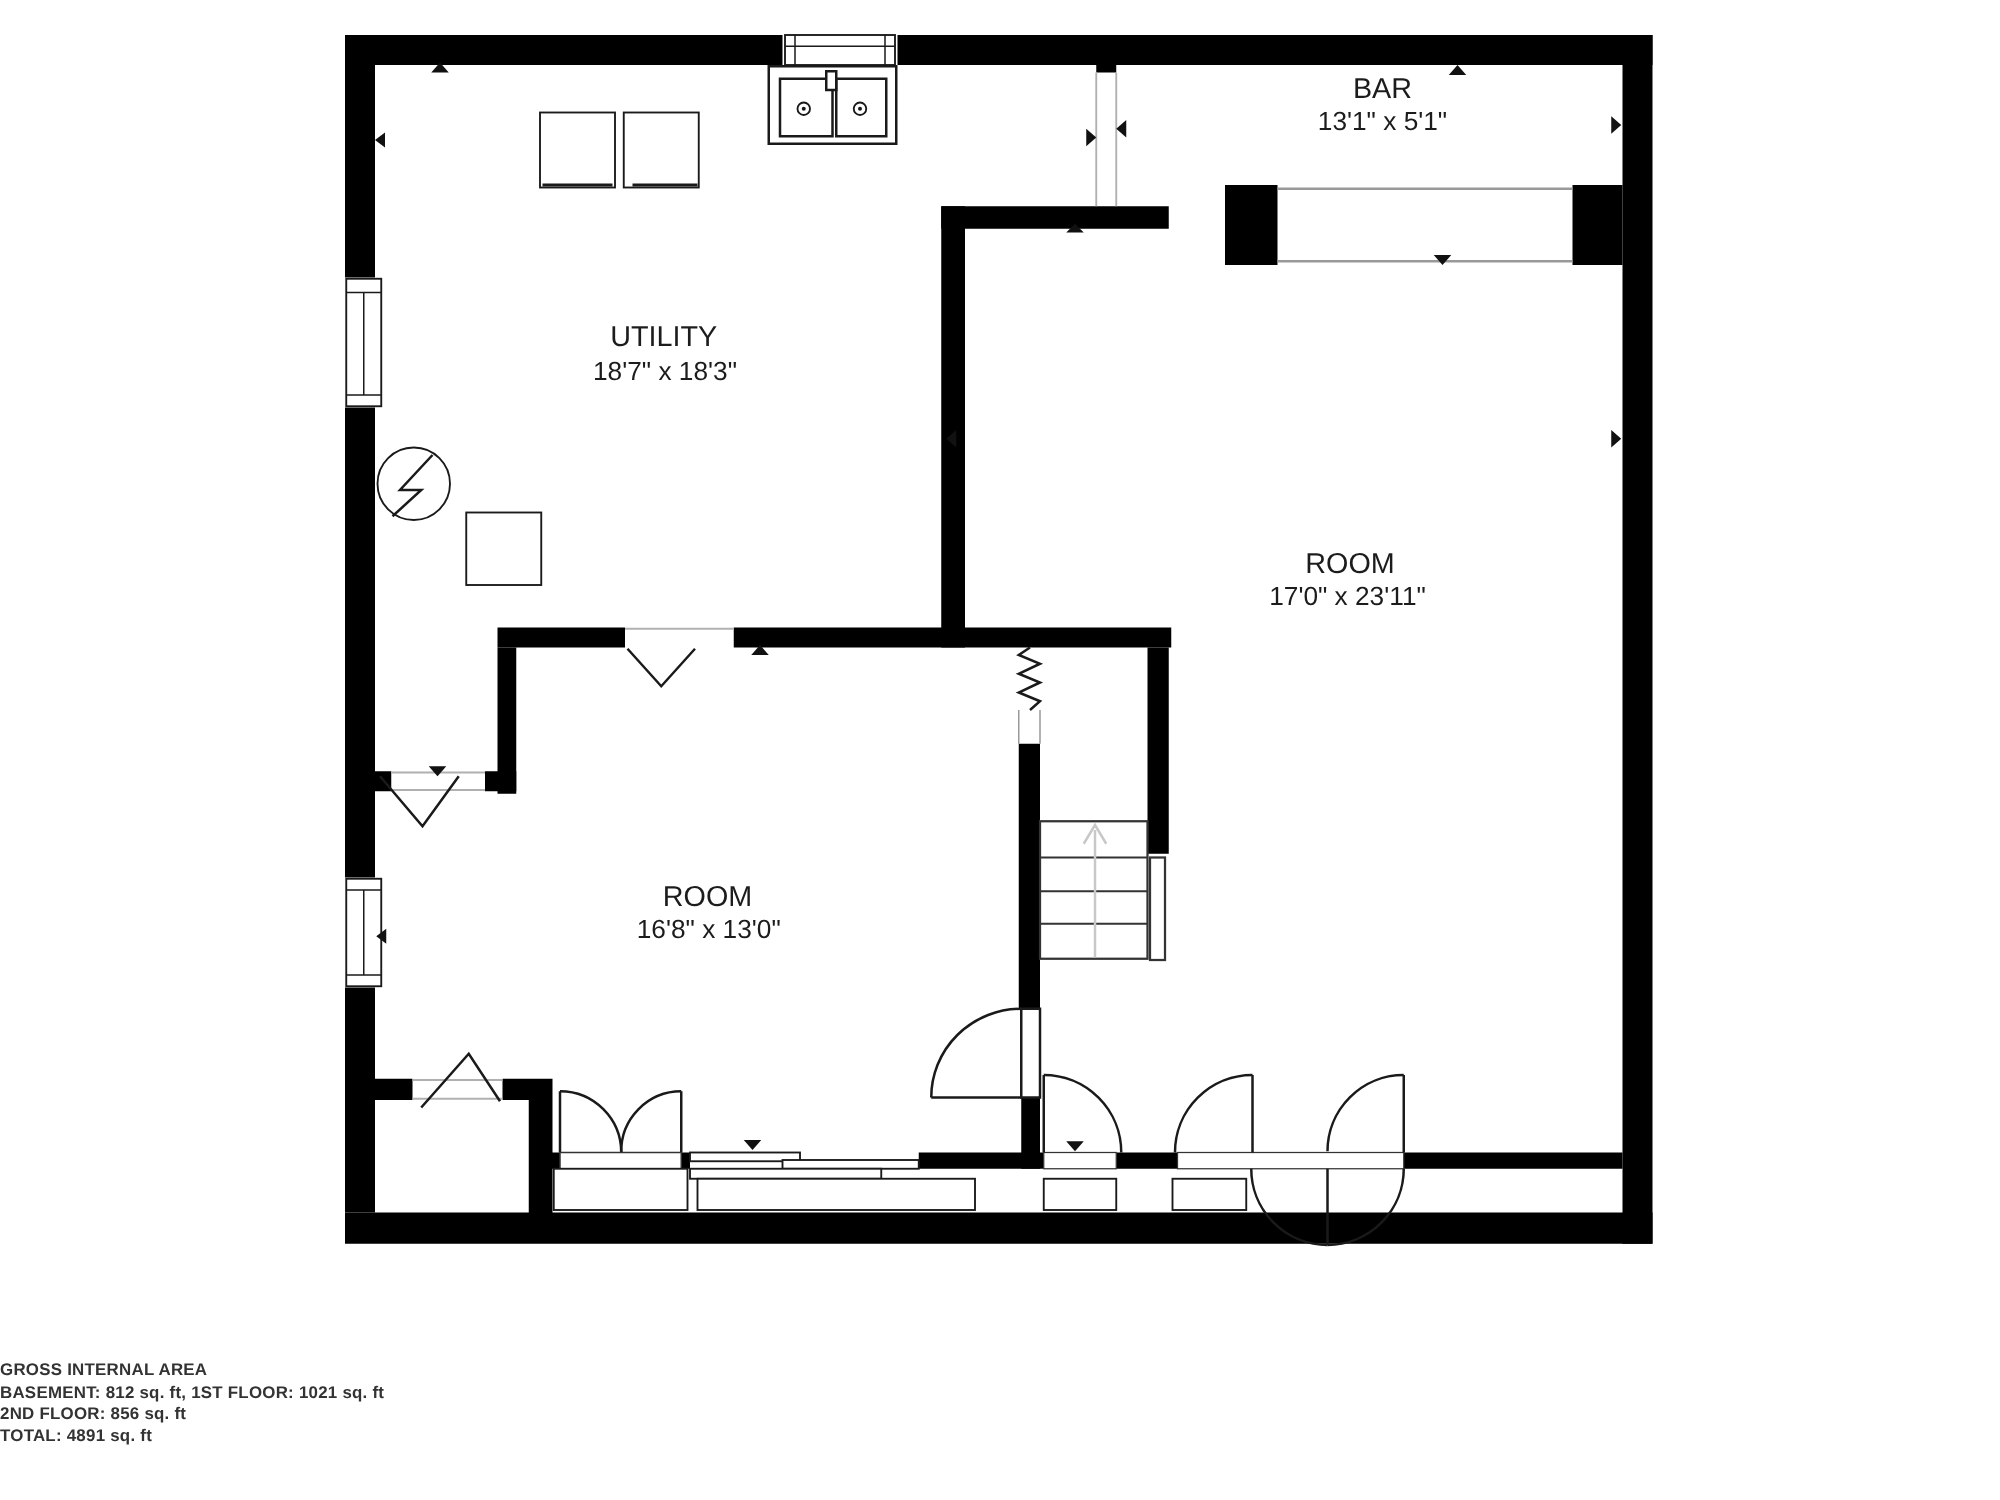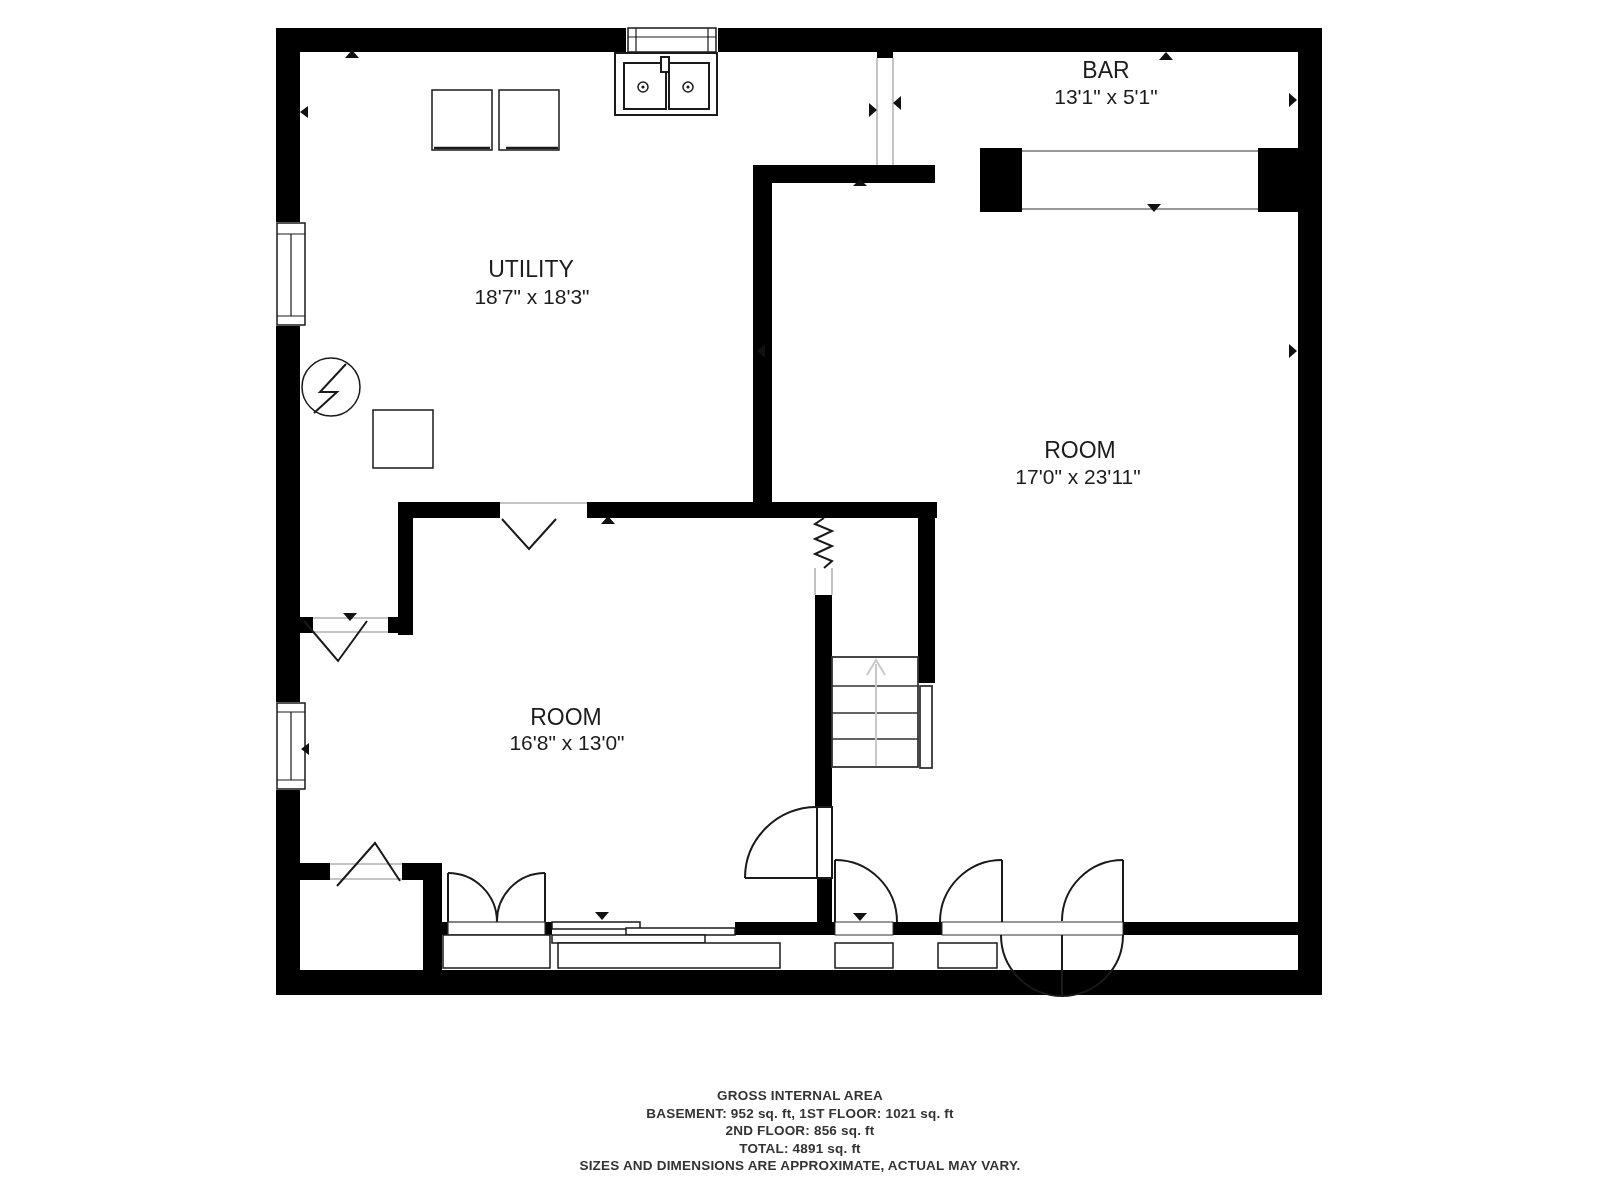--- a/index.html
+++ b/index.html
@@ -4,21 +4,21 @@
 <style>
   html,body{margin:0;padding:0;background:#ffffff;}
   .canvas{
     position:relative;width:1600px;height:1200px;background:#ffffff;
     font-family:"Liberation Sans",sans-serif;overflow:hidden;padding-left:43px;
   }
   .plan-svg{position:absolute;left:0;top:0;}
   .room-name{font-size:23px;fill:#1c1c1c;text-anchor:middle;}
   .room-dims{font-size:21px;fill:#1c1c1c;text-anchor:middle;}
   .footer{
-    position:absolute;left:0;top:1087px;width:1600px;text-align:center;
+    position:absolute;left:0;top:1087px;width:1600px;
     font-size:13.5px;font-weight:bold;color:#333;line-height:17.6px;
     letter-spacing:.2px;
   }
 </style>
 </head>
 <body>
 
 <div class="canvas">
 
 <svg class="plan-svg" width="1600" height="1200" viewBox="0 0 1600 1200">
@@ -208,19 +208,18 @@
     <text class="room-name" x="1080" y="458">ROOM</text>
     <text class="room-dims" x="1078" y="484">17'0" x 23'11"</text>
 
     <text class="room-name" x="566" y="725">ROOM</text>
     <text class="room-dims" x="567" y="750">16'8" x 13'0"</text>
   </g>
 </svg>
 
 <div class="footer">
   <div>GROSS INTERNAL AREA</div>
-  <div>BASEMENT: 952 sq. ft, 1ST FLOOR: 1021 sq. ft</div>
+  <div>BASEMENT: 812 sq. ft, 1ST FLOOR: 1021 sq. ft</div>
   <div>2ND FLOOR: 856 sq. ft</div>
   <div>TOTAL: 4891 sq. ft</div>
-  <div>SIZES AND DIMENSIONS ARE APPROXIMATE, ACTUAL MAY VARY.</div>
 </div>
 
 </div>
 
 </body></html>

